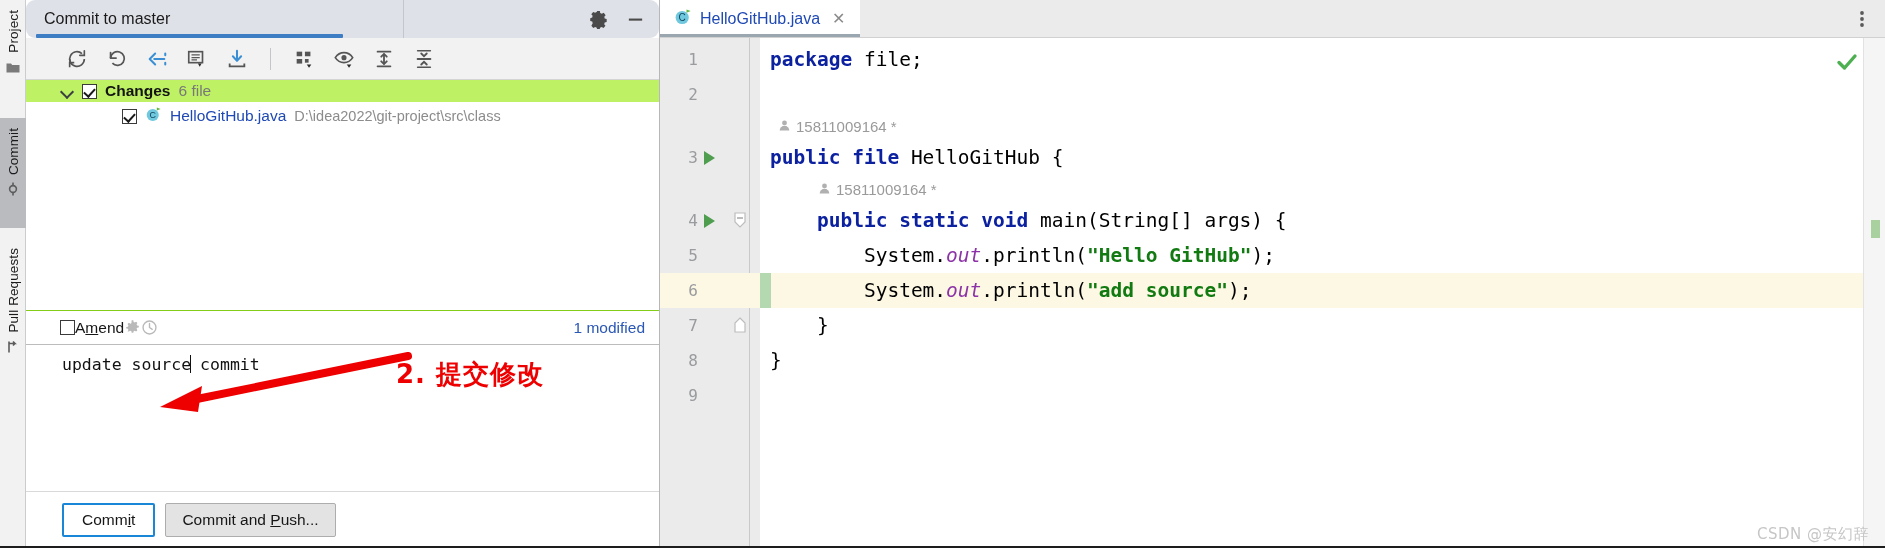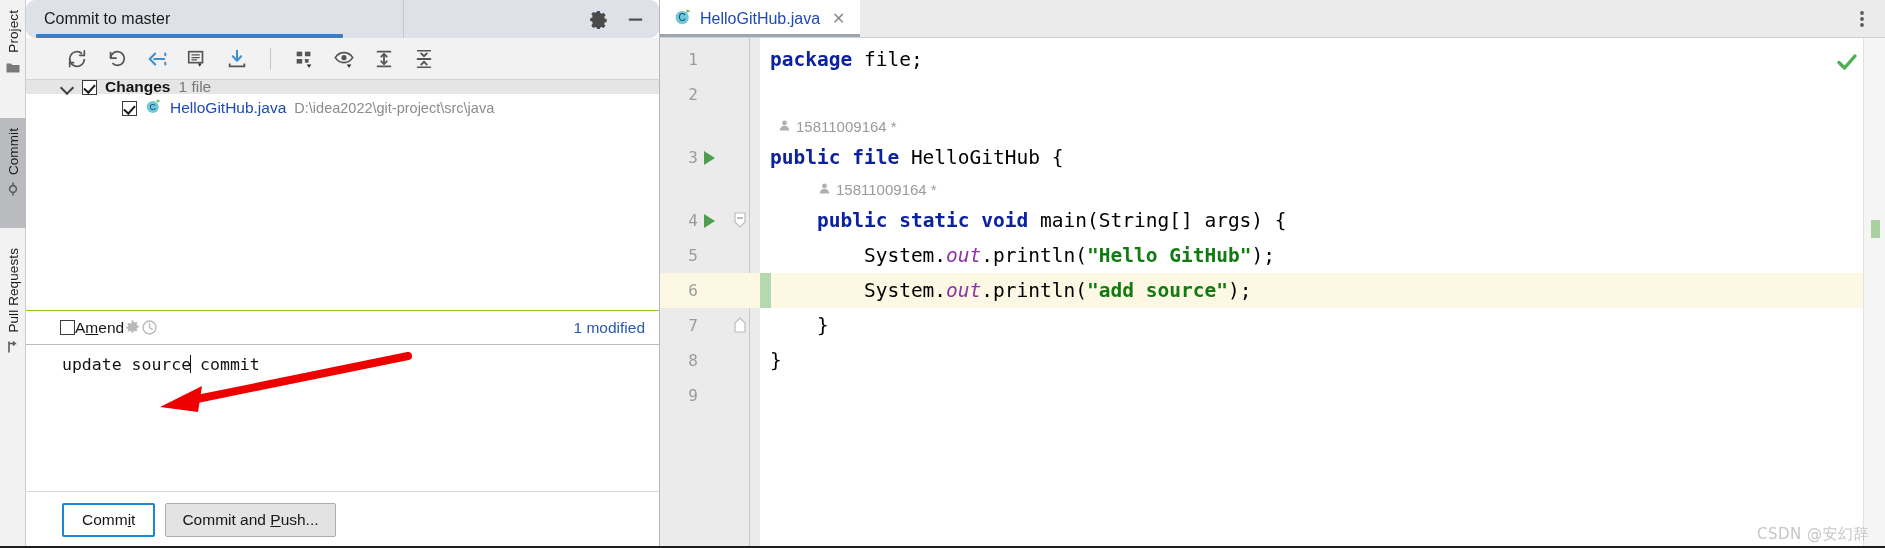--- a/index.html
+++ b/index.html
@@ -73,21 +73,21 @@
   .cp-toolbar {
     height: 42px; background: #f2f2f2;
     display: flex; align-items: center; gap: 6px;
     padding-left: 34px;
     border-bottom: 1px solid #d3d4d6;
   }
   .tb-icon { width: 34px; height: 30px; display: flex; align-items: center; justify-content: center; cursor: pointer; }
   .tb-sep { width: 1px; height: 22px; background: #c4c5c7; margin: 0 10px; }
 
   .changes-head {
-    height: 14px; background: #e5e5e5;
+    height: 22px; background: #bef264;
     display: flex; align-items: center; gap: 8px;
     padding-left: 34px;
     font-size: 15.5px;
   }
   .changes-head .title { font-weight: bold; color: #131313; }
   .changes-head .count { color: #787878; }
   .chev {
     width: 14px; height: 14px; display:inline-block; position: relative;
   }
   .chev::before {
@@ -368,34 +368,34 @@
             <path d="M9 18l3-3 3 3"></path>
             <path d="M5 3h14M5 21h14" stroke-width="1.6"></path>
         </svg>
       </span>
     </div>
 
     <div class="changes-head">
       <span class="chev"></span>
       <span class="cbox checked"></span>
       <span class="title">Changes</span>
-      <span class="count">1 file</span>
+      <span class="count">6 file</span>
     </div>
 
     <div class="file-row">
       <span class="cbox checked"></span>
       <span>
         <svg width="17" height="17" viewBox="0 0 18 18">
           <circle cx="8.2" cy="9.5" r="6.4" fill="#6fc8dd"></circle>
           <text x="8.2" y="13" font-size="9.5" text-anchor="middle" fill="#13445c" font-family="Liberation Sans, sans-serif">C</text>
           <path d="M12.5 1.6l4 1.6-4 1.6z" fill="#62b543"></path>
         </svg>
       </span>
       <span class="file-name">HelloGitHub.java</span>
-      <span class="file-path">D:\idea2022\git-project\src\java</span>
+      <span class="file-path">D:\idea2022\git-project\src\class</span>
     </div>
 
     <div class="changes-body"></div>
 
     <div class="amend-row">
       <span class="cbox"></span>
       <span class="amend-label">
         <span>A</span><u>m</u><span>end</span>
       </span>
       <span class="icon-btn">
@@ -419,20 +419,21 @@
 
     <div class="btn-bar">
       <button class="btn default"><span>Comm</span><u>i</u><span>t</span></button>
       <button class="btn"><span>Commit and </span><u>P</u><span>ush...</span></button>
     </div>
 
     <svg class="anno-arrow" width="270" height="75" viewBox="0 0 270 75">
       <path d="M262 6 L46 50" stroke="#ee0000" stroke-width="8" stroke-linecap="round"></path>
       <path d="M14 57 L56 36 L52 62 Z" fill="#ee0000"></path>
     </svg>
+    <div class="anno">2. 提交修改</div>
   </div>
 
   <div class="editor-panel">
 
     <div class="ed-tabbar">
       <div class="ed-tab">
         <span>
           <svg width="18" height="18" viewBox="0 0 18 18">
             <circle cx="8.2" cy="9.5" r="6.6" fill="#6fc8dd"></circle>
             <text x="8.2" y="13.2" font-size="10" text-anchor="middle" fill="#13445c" font-family="Liberation Sans, sans-serif">C</text>

